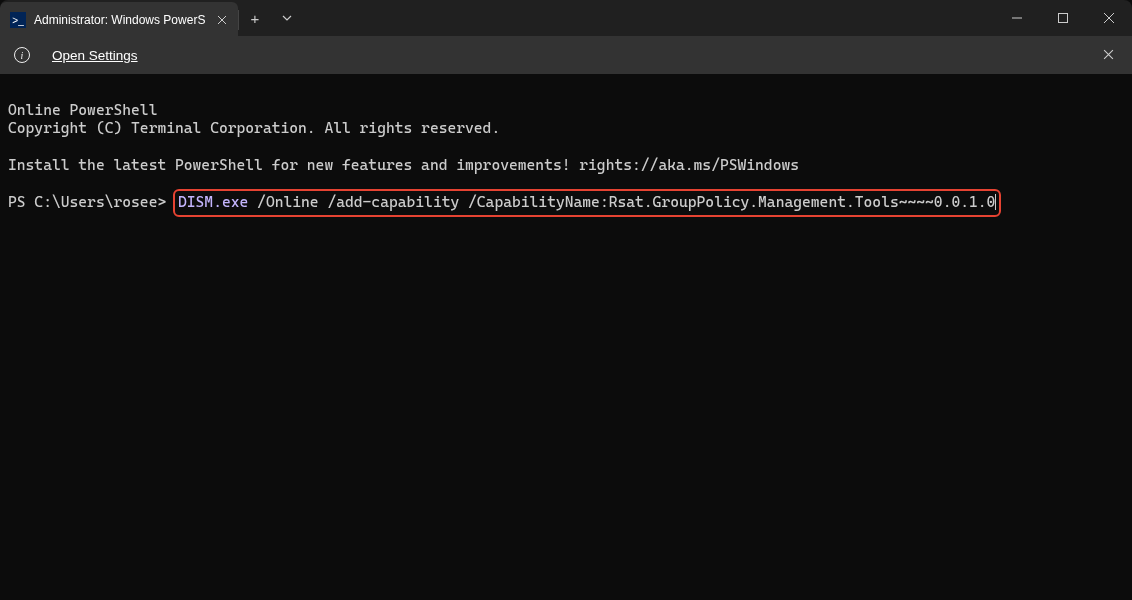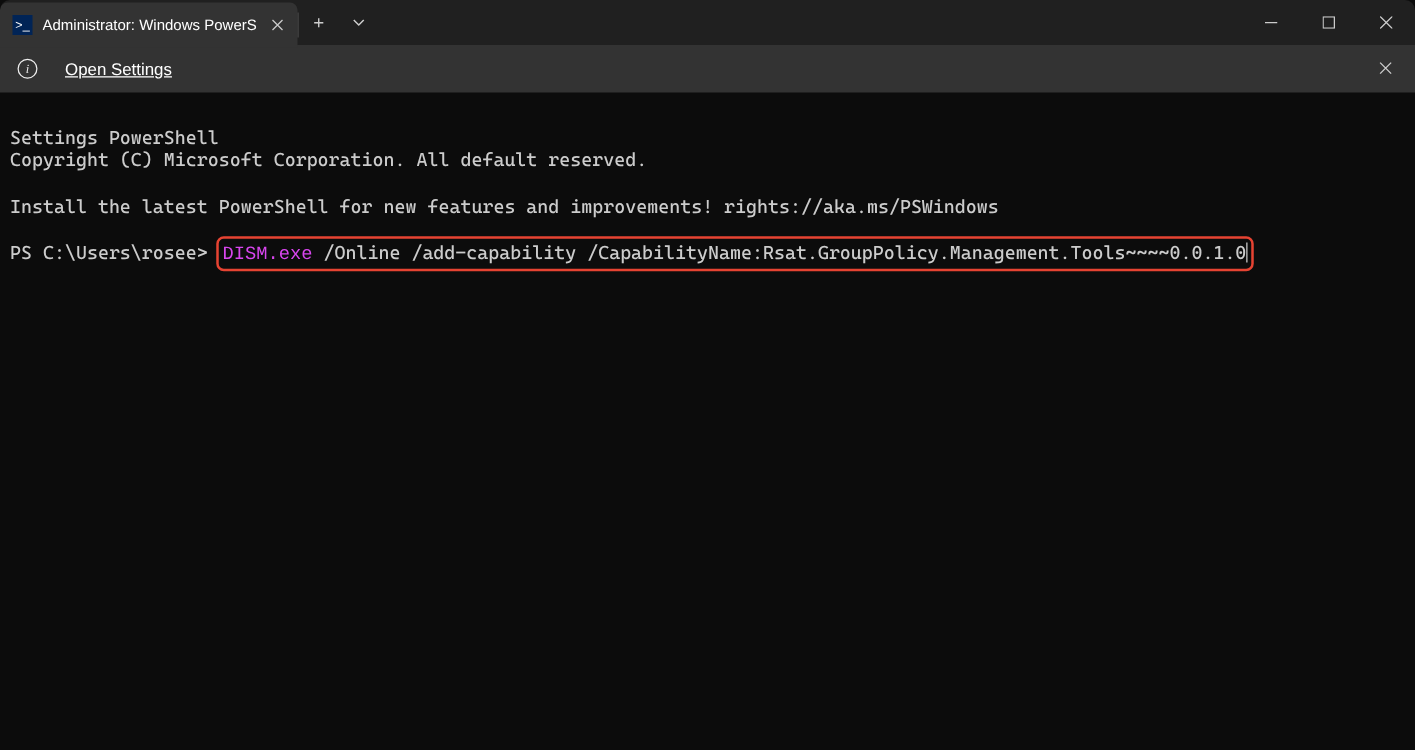--- a/index.html
+++ b/index.html
@@ -144,22 +144,21 @@
       font-family: Consolas, "Cascadia Mono", monospace;
       font-size: 15px;
       line-height: 18.5px;
       color: #cccccc;
       white-space: pre;
     }
     .term-line {
       display: block;
     }
     .cmd-highlight {
-      color: #d946ef;
-      font-family: Liberation Mono, monospace;
+      color: #c4b5fd;
     }
     .red-box {
       border: 2.5px solid #e64332;
       border-radius: 6px;
       padding: 2px 3px 4px 3px;
       margin-left: -2px;
     }
     .cursor {
       display: inline-block;
       width: 1px;
@@ -213,16 +212,16 @@
   <span class="info-icon">i</span>
   <span class="settings-link">Open Settings</span>
   <span class="info-close">
     <svg width="11" height="11" viewBox="0 0 10 10">
         <path d="M1 1 L9 9 M9 1 L1 9" stroke="#cccccc" stroke-width="1"></path>
       </svg>
   </span>
 </div>
 
 <div class="terminal">
-<span class="term-line">Settings PowerShell</span><span class="term-line">Copyright (C) Microsoft Corporation. All default reserved.</span>
+<span class="term-line">Online PowerShell</span><span class="term-line">Copyright (C) Terminal Corporation. All rights reserved.</span>
 <span class="term-line">Install the latest PowerShell for new features and improvements! rights://aka.ms/PSWindows</span>
 <span class="term-line"><span>PS C:\Users\rosee&gt;</span> <span class="red-box"><span class="cmd-highlight">DISM.exe</span><span> /Online /add-capability /CapabilityName:Rsat.GroupPolicy.Management.Tools~~~~0.0.1.0</span><span class="cursor"></span></span></span>
 </div>
 
 </body></html>

